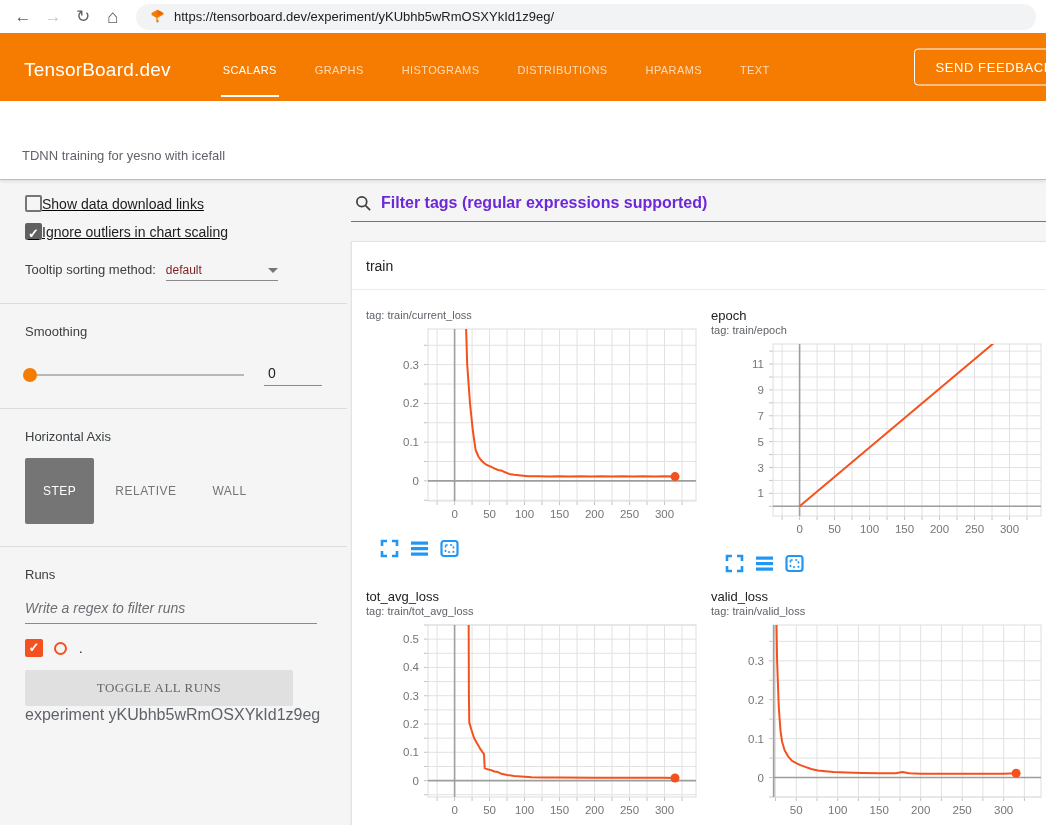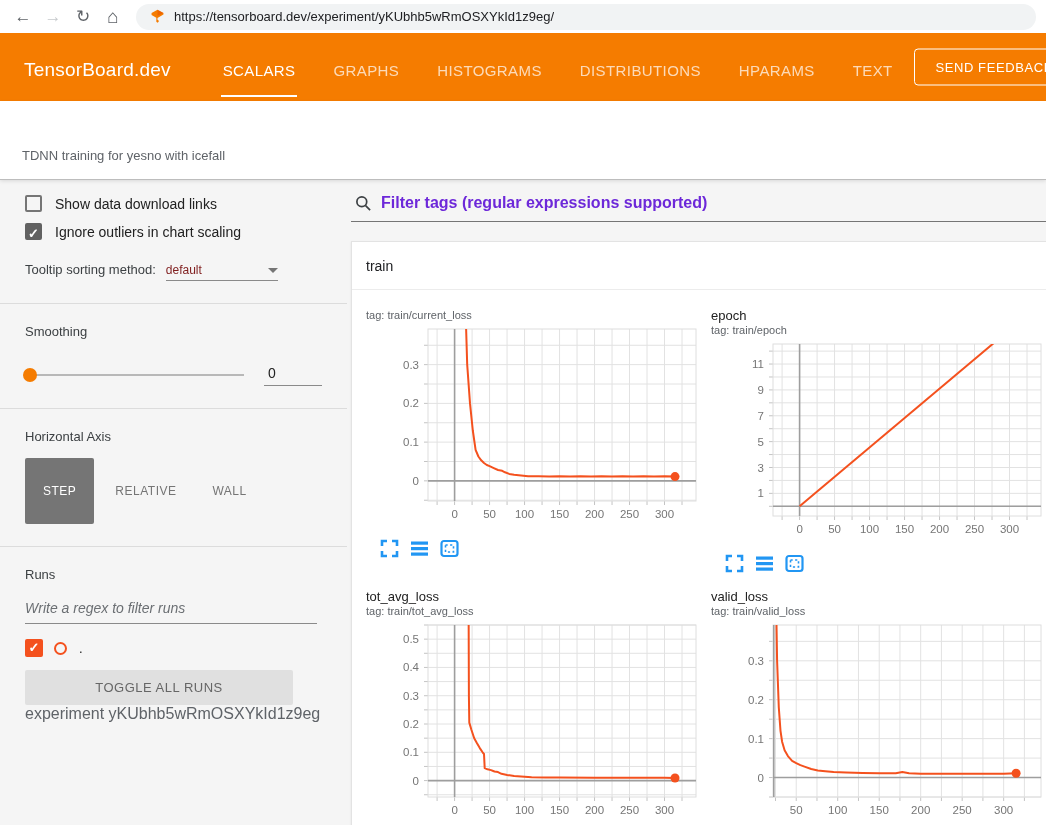--- a/index.html
+++ b/index.html
@@ -10,36 +10,36 @@
   .browser-bar { height:33px; background:#fff; display:flex; align-items:center; padding:0 10px; gap:4px; }
   .nav-glyph { font-size:17px; color:#5f6368; width:26px; text-align:center; cursor:pointer; line-height:1; }
   .nav-glyph.disabled { color:#c6c9cc; }
   .url-pill { flex:1; height:26px; background:#f1f3f4; border-radius:13px; display:flex; align-items:center; padding:0 14px; gap:9px; margin-left:6px; }
   .url-text { font-size:13px; color:#202124; white-space:nowrap; overflow:hidden; }
 
   
   .app-header { height:68px; background:var(--header-orange,#f57c00); display:flex; align-items:stretch; padding:6px 0 0 24px; position:relative; }
   .brand { color:#fff; font-size:19px; font-weight:500; align-self:center; margin-right:50px; letter-spacing:.2px; }
   .tabs { display:flex; gap:34px; align-items:stretch; }
-  .tab { display:flex; align-items:center; color:rgba(255,255,255,.72); font-size:15px; letter-spacing:.4px; position:relative; cursor:pointer; padding:0 2px; }
+  .tab { display:flex; align-items:center; color:rgba(255,255,255,.72); font-size:11px; letter-spacing:.4px; position:relative; cursor:pointer; padding:0 2px; }
   .tab.active { color:#fff; }
   .tab.active::after { content:""; position:absolute; left:0; right:0; bottom:4px; height:2px; background:#fff; }
   .feedback-btn { position:absolute; right:-28px; top:50%; transform:translateY(-50%); border:1px solid #fff; border-radius:4px; background:transparent; color:#fff; font-size:13px; letter-spacing:.6px; padding:10px 20px; white-space:nowrap; font-family:inherit; cursor:pointer; }
 
   
   .subtitle-bar { height:78px; background:#fff; box-shadow:0 1px 0 #bdbdbd, 0 2px 4px rgba(0,0,0,.12); position:relative; z-index:2; }
   .subtitle-text { position:absolute; left:22px; bottom:16px; font-size:13px; color:#5f6368; }
 
   
   .content { display:flex; height:646px; }
   .sidebar { width:347px; padding:16px 25px 0 25px; flex-shrink:0; overflow:hidden; }
   .main { flex:1; padding:11px 0 0 4px; overflow:hidden; }
 
   
-  .cb-row { display:flex; align-items:center; gap:13px; margin-bottom:11px; cursor:pointer; }
+  .cb-row { display:flex; align-items:center; margin-bottom:11px; cursor:pointer;text-decoration:underline; }
   .cb { width:17px; height:17px; border:2px solid #757575; border-radius:2px; flex-shrink:0; }
   .cb.checked { background:#616161; border-color:#616161; color:#fff; font-size:13px; font-weight:bold; text-align:center; line-height:17px; }
   .cb-label { font-size:14px; color:#212121; }
   .tooltip-row { margin-top:22px; display:flex; align-items:baseline; gap:10px; }
   .tooltip-label { font-size:13px; color:#3c4043; }
   .select-box { display:inline-flex; align-items:center; justify-content:space-between; width:112px; border-bottom:1px solid #8a8a8a; padding-bottom:3px; cursor:pointer; }
   .select-value { font-size:12px; color:#7f1d1d; }
   .caret-down { width:0; height:0; border-left:5px solid transparent; border-right:5px solid transparent; border-top:5px solid #757575; }
   .divider { border-top:1px solid #dcdcdc; margin:22px -25px 0 -25px; }
   .section-label { font-size:13px; color:#3c4043; margin-top:20px; }
@@ -49,21 +49,21 @@
   .slider-value { width:58px; margin-left:20px; border-bottom:1px solid #8a8a8a; font-size:14px; color:#212121; padding:2px 0 4px 4px; }
   .axis-buttons { display:flex; align-items:center; gap:6px; margin-top:14px; }
   .axis-btn { font-size:12px; letter-spacing:.5px; color:#757575; padding:9px 15px; border-radius:2px; background:transparent; border:none; font-family:inherit; cursor:pointer; }
   .axis-btn.selected { background:#757575; color:#fff; padding:26px 18px; }
   .regex-input { margin-top:14px; width:292px; border:none; border-bottom:1px solid #8a8a8a; background:transparent; font-size:14px; color:#212121; padding:4px 0 7px 0; font-family:inherit; outline:none;font-style:italic; }
   .regex-input::placeholder { color:#6b6f73; }
   .run-row { display:flex; align-items:center; margin-top:15px; cursor:pointer; }
   .run-cb { width:18px; height:18px; border-radius:2px; background:var(--run-color,#f4511e); color:#fff; font-size:13px; font-weight:bold; text-align:center; line-height:18px; }
   .run-circle { width:13px; height:13px; border:2px solid var(--run-color,#f4511e); border-radius:50%; margin-left:11px; }
   .run-name { font-size:13px; color:#212121; margin-left:12px; }
-  .toggle-btn { margin-top:13px; width:268px; background:#e0e0e0; border:none; border-radius:2px; color:#666; font-size:13px; letter-spacing:.5px; padding:10px 8px; font-family:Liberation Sans, sans-serif; cursor:pointer; }
+  .toggle-btn { margin-top:13px; width:268px; background:#e0e0e0; border:none; border-radius:2px; color:#666; font-size:13px; letter-spacing:.5px; padding:10px 8px; font-family:Liberation Serif, serif; cursor:pointer; }
   .experiment-text { margin-top:0; font-size:16px; color:#5f6368; }
 
   
   .filter-row { display:flex; align-items:center; gap:9px; padding:4px 0 9px 4px; border-bottom:1px solid #757575; }
   .filter-placeholder { font-size:16px; color:#6d28d9;font-weight:bold; }
   .group-card { margin-top:19px; background:#fff; border:1px solid #e3e3e3; border-right:none; box-shadow:0 1px 2px rgba(0,0,0,.08); min-height:600px; }
   .group-header { padding:16px 14px 15px 14px; font-size:14px; color:#202124; border-bottom:1px solid #ececec; cursor:pointer; }
   .charts-grid { display:grid; grid-template-columns:345px 345px; row-gap:16px; padding:18px 0 0 12px; }
   .chart-block { width:340px; }
   .chart-title { font-size:13px; color:#212121; padding-left:2px; }

